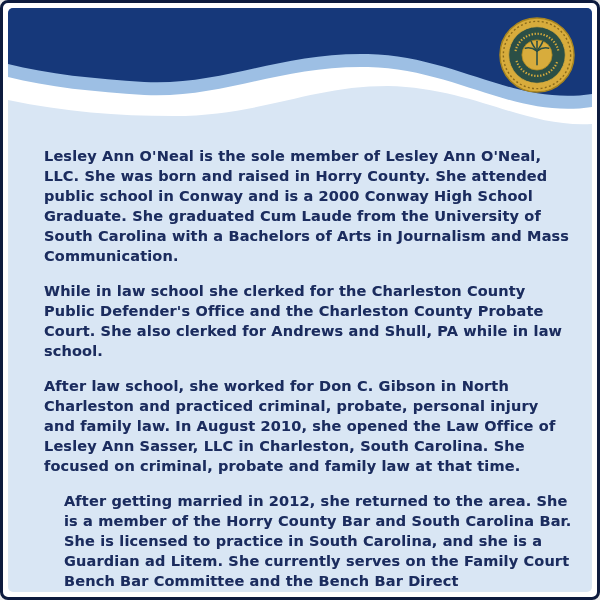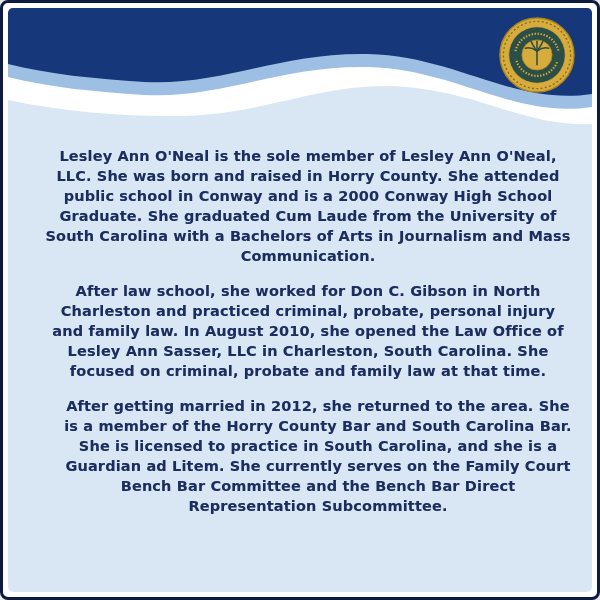--- a/index.html
+++ b/index.html
@@ -45,21 +45,20 @@
     top: 8px;
     right: 16px;
     width: 78px;
     height: 78px;
   }
   .content {
     flex: 1 1 auto;
     background: #d9e6f4;
     padding: 6px 20px 10px 36px;
     overflow: hidden;
-    text-align: center;
   }
   .content p {
     margin: 0 0 15px 0;
     color: #1b2c5e;
     font-weight: 700;
     font-size: 14.5px;
     line-height: 1.38;
     letter-spacing: 0.15px;
     text-shadow: 0 0 0.4px rgba(27,44,94,0.35);
   }
@@ -105,18 +104,19 @@
             <path d="M40 36 C37 32 35 29 34 26"></path>
             <path d="M40 36 C43 32 45 29 46 26"></path>
             <path d="M40 36 C40 32 40 29 40 26"></path>
           </g>
         </svg>
       </div>
     </div>
 
     <div class="content">
       <p>Lesley Ann O'Neal is the sole member of Lesley Ann O'Neal, LLC. She was born and raised in Horry County. She attended public school in Conway and is a 2000 Conway High School Graduate. She graduated Cum Laude from the University of South Carolina with a Bachelors of Arts in Journalism and Mass Communication.</p>
+      <p>While in law school she clerked for the Charleston County Public Defender's Office and the Charleston County Probate Court. She also clerked for Andrews and Shull, PA while in law school.</p>
       <p>After law school, she worked for Don C. Gibson in North Charleston and practiced criminal, probate, personal injury and family law. In August 2010, she opened the Law Office of Lesley Ann Sasser, LLC in Charleston, South Carolina. She focused on criminal, probate and family law at that time.</p>
       <p>After getting married in 2012, she returned to the area. She is a member of the Horry County Bar and South Carolina Bar. She is licensed to practice in South Carolina, and she is a Guardian ad Litem. She currently serves on the Family Court Bench Bar Committee and the Bench Bar Direct Representation Subcommittee.</p>
     </div>
 
   </div>
 </div>
 
 </body></html>

